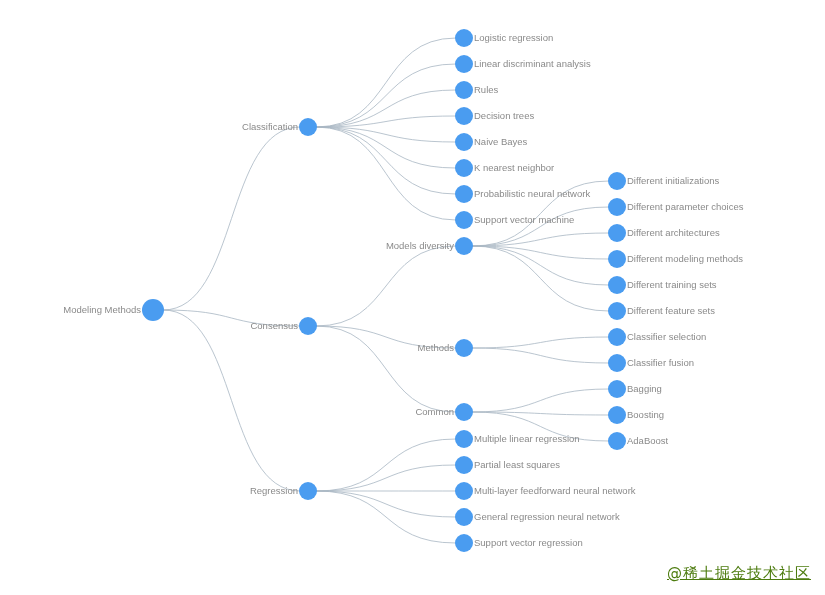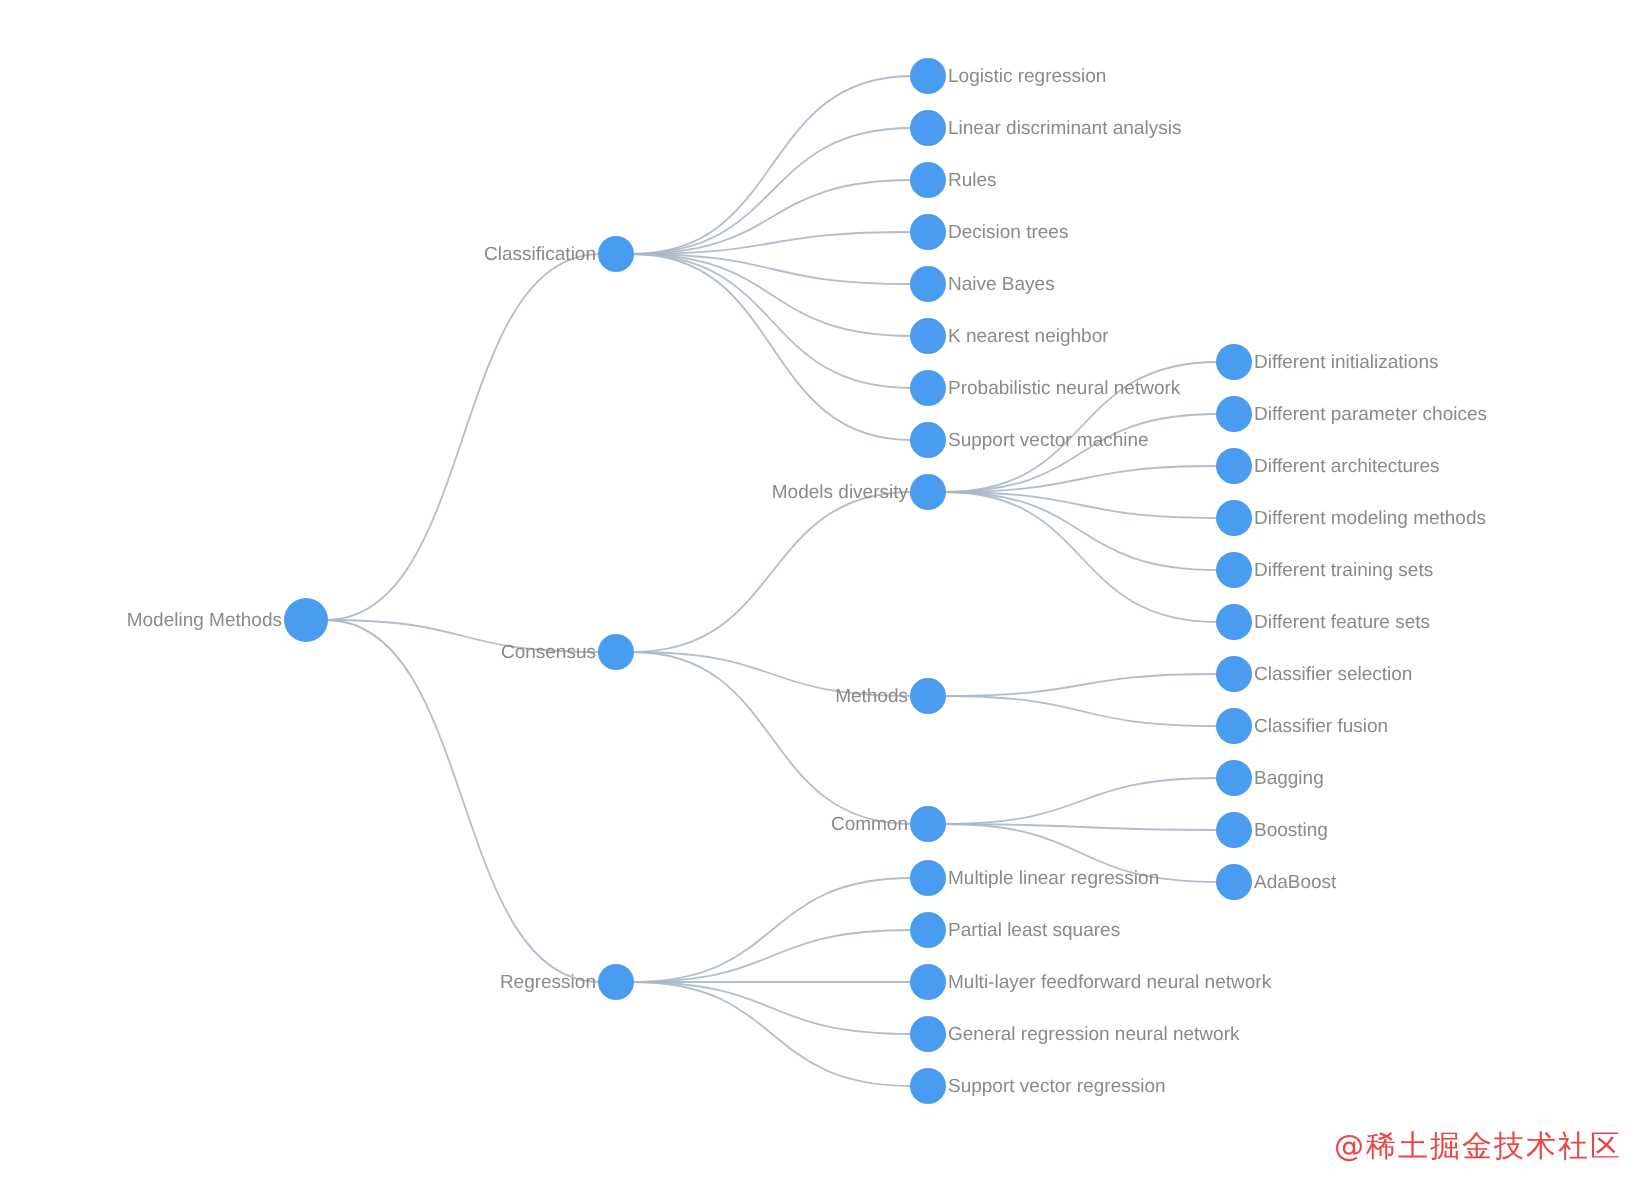--- a/index.html
+++ b/index.html
@@ -37,24 +37,25 @@
     dominant-baseline: middle;
   }
   .node-text.anchor-end { text-anchor: end; }
   .node-text.anchor-start { text-anchor: start; }
   #watermark {
     position: absolute;
     right: 14px;
     bottom: 12px;
     font-family: "DejaVu Sans", sans-serif;
     font-size: 15px;
-    color: #ef4444;
+    color: #4d7c0f;
     letter-spacing: 1px;
     white-space: nowrap;
     user-select: none;
+    text-decoration: underline;
   }
 </style>
 </head>
 <body>
 
 <svg id="tree-canvas" viewBox="0 0 825 595">
   <g id="edges-layer">
       <path d="M163,310 C238.35000000000002,310 224.64999999999998,127 300,127" class="edge-path"></path>
       <path d="M163,310 C238.35000000000002,310 224.64999999999998,326 300,326" class="edge-path"></path>
       <path d="M163,310 C238.35000000000002,310 224.64999999999998,491 300,491" class="edge-path"></path>

